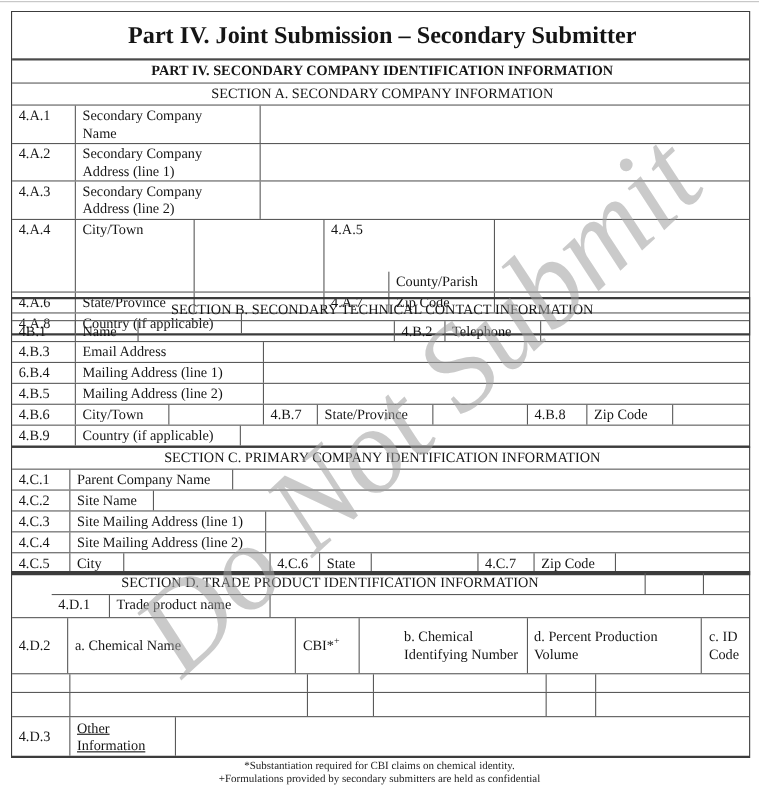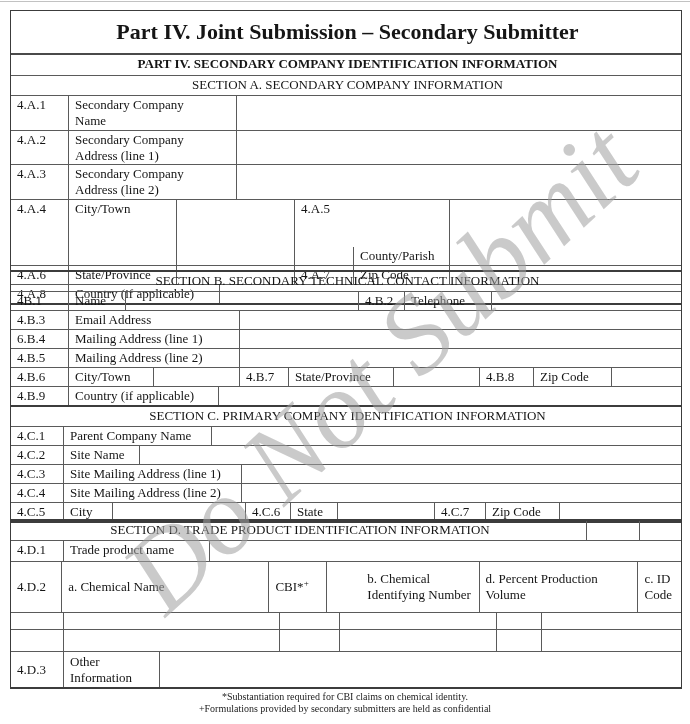--- a/index.html
+++ b/index.html
@@ -190,21 +190,21 @@
     <div class="c fill"></div>
   </div>
 </div>
 
 <div class="tbl tbl-d" style="top:519px;">
   <div class="row h-sect">
     <div class="c head" style="flex:none;width:575px;border-left:none;">SECTION D. TRADE PRODUCT IDENTIFICATION INFORMATION</div>
     <div class="c" style="width:53px;"></div>
     <div class="c fill"></div>
   </div>
-  <div class="row h-line" style="min-height:20px;">
+  <div class="row h-line" style="min-height:20px;margin-left:36px;">
     <div class="c" style="width:52px;">4.D.1</div>
     <div class="c" style="width:146px;">Trade product name</div>
     <div class="c fill"></div>
   </div>
   <div class="row h-d2">
     <div class="c vc" style="width:52px;">
         <span>4.D.2</span>
       </div>
     <div class="c vc" style="width:216px;">
         <span>a. Chemical Name</span>
@@ -235,21 +235,21 @@
     <div class="c" style="width:216px;"></div>
     <div class="c" style="width:60px;"></div>
     <div class="c" style="width:157px;"></div>
     <div class="c" style="width:45px;"></div>
     <div class="c fill"></div>
   </div>
   <div class="row h-d3">
     <div class="c vc" style="width:52px;">
         <span>4.D.3</span>
       </div>
-    <div class="c vc" style="width:96px;">
+    <div class="c vc" style="width:96px;text-decoration:underline;">
         <span>Other Information</span>
       </div>
     <div class="c fill"></div>
   </div>
 </div>
 
 <div class="footnotes">
   <div>*Substantiation required for CBI claims on chemical identity.</div>
   <div>+Formulations provided by secondary submitters are held as confidential</div>
 </div>

